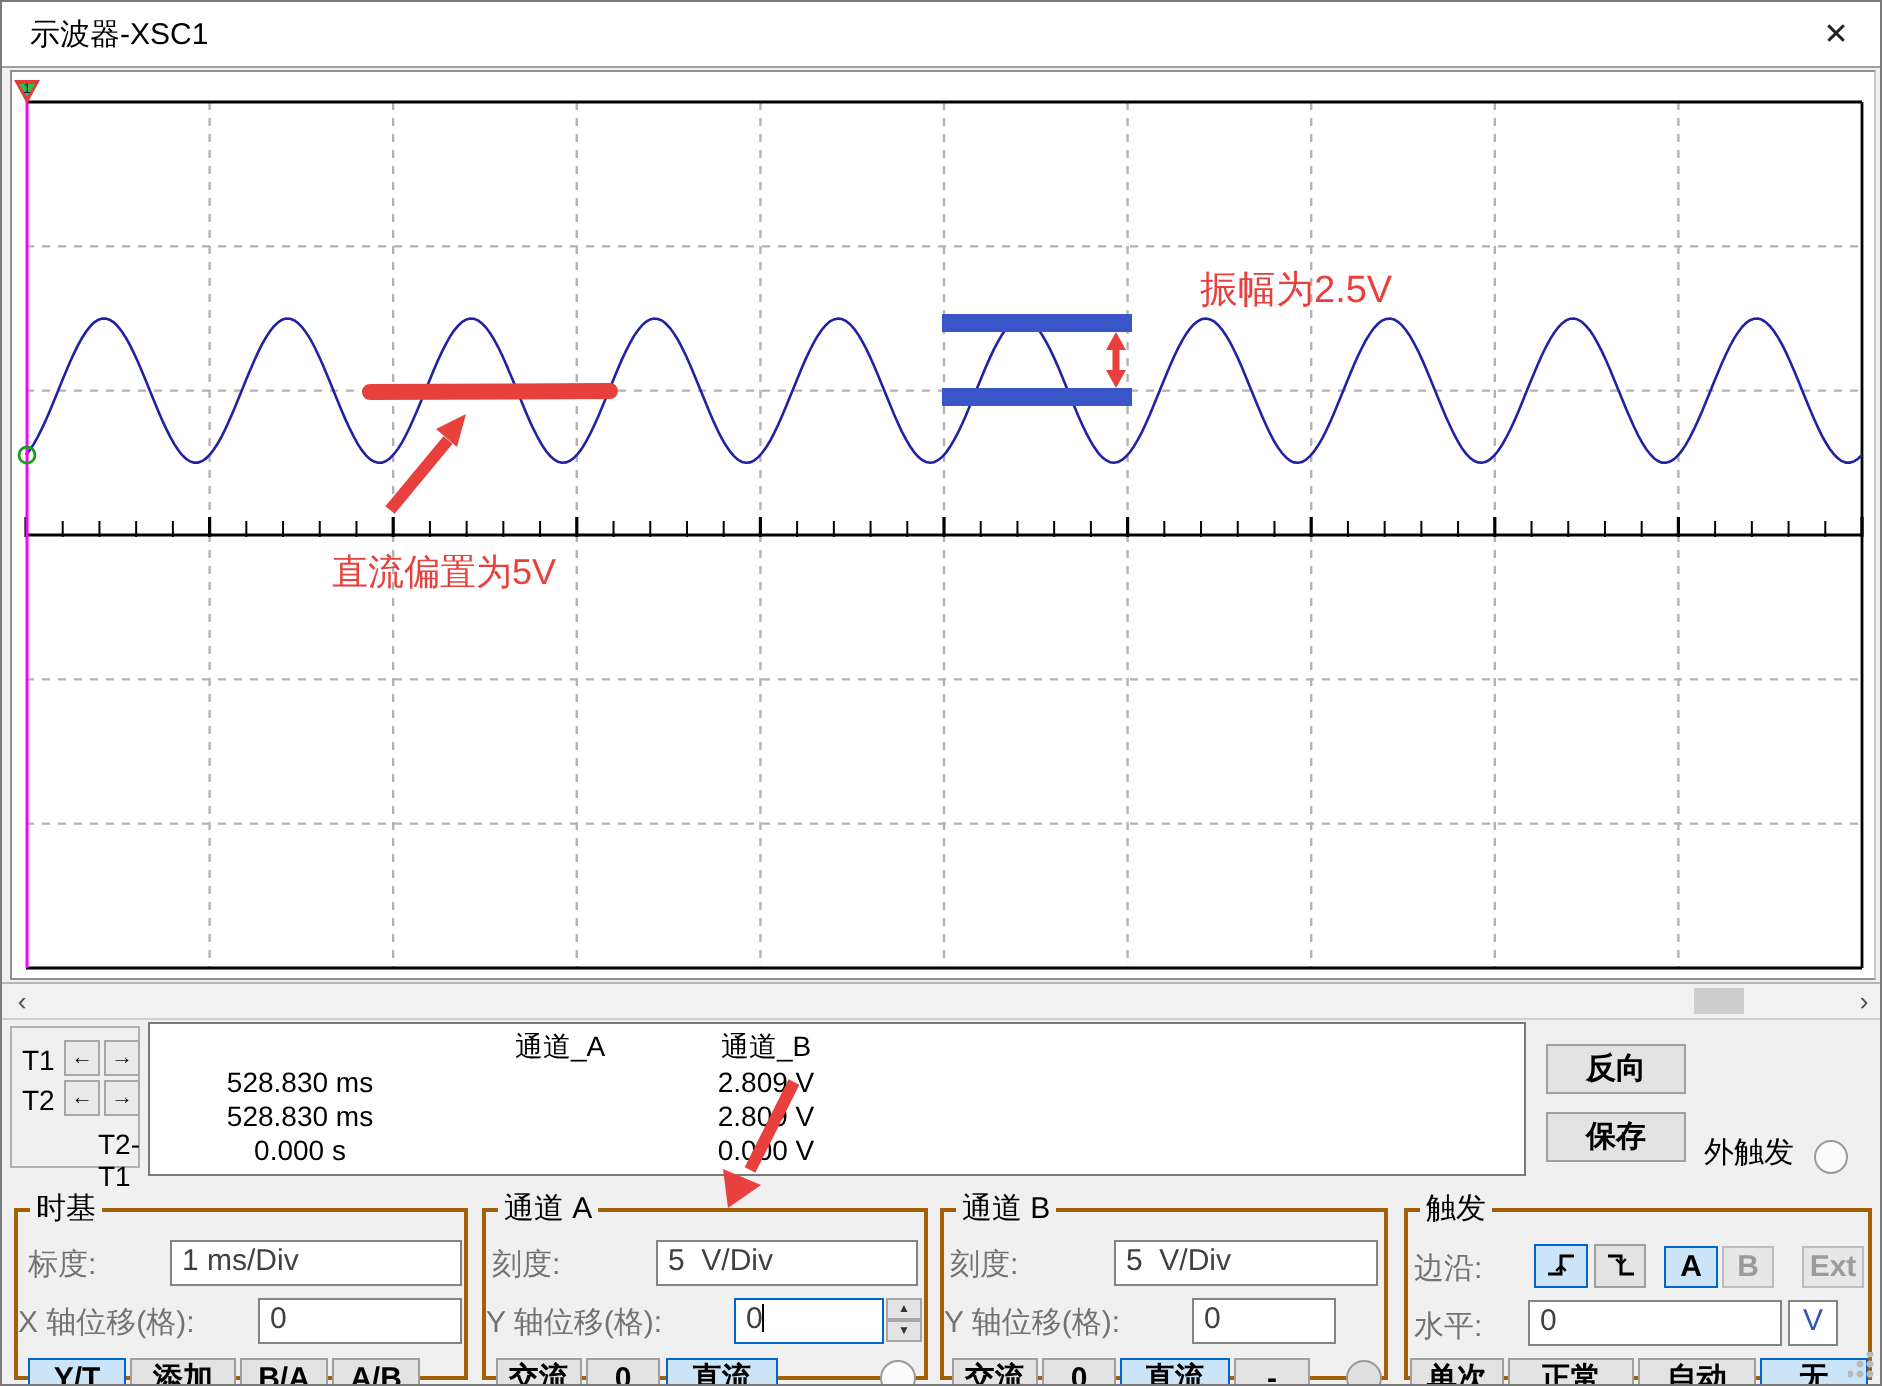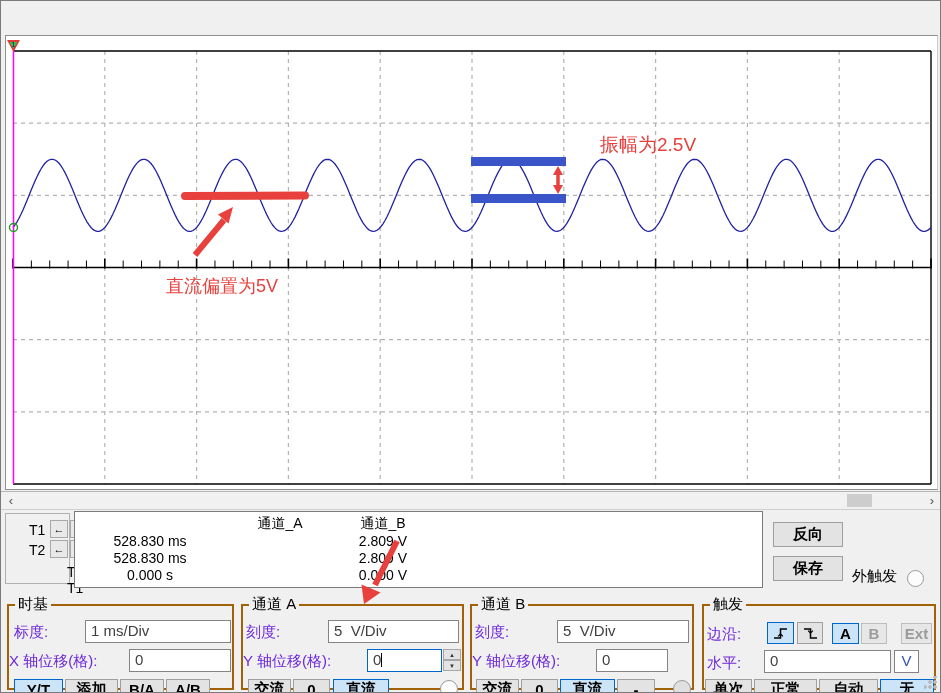--- a/index.html
+++ b/index.html
@@ -28,21 +28,21 @@
     border-top:1px solid #b5b5b5; border-bottom:1px solid #cfcfcf;
   }
   .sb-arrow { position:absolute; top:1px; font-size:13px; color:#505050; width:16px; text-align:center; line-height:16px; }
   .sb-left { left:2px; } .sb-right { right:2px; }
   .sb-thumb { position:absolute; left:846px; top:2px; width:25px; height:13px; background:#cdcdcd; }
 
   .cursor-panel {
     position:absolute; left:4px; top:512px; width:65px; height:71px;
     border:1px solid #b0b0b0; background:#f0f0f0;
   }
-  .crow { position:absolute; left:23px; height:18px; font-size:14px; color:#000; }
+  .crow { position:absolute; left:5px; height:18px; font-size:14px; color:#000; }
   .cbtn { position:absolute; width:18px; height:18px; background:#e9e9e9; border:1px solid #a8a8a8;
     font-size:11px; line-height:15px; text-align:center; padding:0; color:#000; }
 
   .meas-table {
     position:absolute; left:73px; top:510px; width:689px; height:77px; background:#ffffff;
     border:1px solid #7a7a7a;
   }
   .trow { position:absolute; left:0; width:100%; height:17px; font-size:14px; color:#000; }
   .tc { position:absolute; top:0; text-align:center; white-space:pre; }
   .tc1 { left:0;  width:150px; }
@@ -56,21 +56,21 @@
   .btn.sel { background:#cce4f7; border:1px solid #0066cc; }
   .btn.dis { color:#9b9b9b; background:#e7e7e7; border-color:#bdbdbd; }
   .side-btn { position:absolute; width:70px; height:25px; font-size:15px; }
   .ext-label { position:absolute; left:851px; top:566px; font-size:15px; color:#000; }
   .radio { border-radius:50%; border:1px solid #9a9a9a; background:#fcfcfc; position:absolute; }
 
   fieldset {
     position:absolute; top:594px; height:95px; border:2px solid #a16207; background:#f0f0f0;
   }
   legend { font-size:15px; color:#000; margin-left:6px; padding:0 3px; }
-  .lbl { position:absolute; font-size:15px; color:#6d28d9; white-space:nowrap; }
+  .lbl { position:absolute; font-size:15px; color:#737373; white-space:nowrap; }
   .field {
     position:absolute; background:#fff; border:1px solid #848484; font-size:15px; color:#404040;
     padding:1px 0 0 5px; white-space:pre; height:23px;
   }
   .field.focused { border:1px solid #0066cc; }
   .caret { display:inline-block; width:1px; height:14px; background:#000; vertical-align:-2px; }
   .gbtn { position:absolute; height:21px; }
   .spin { position:absolute; width:18px; height:23px; }
   .spin button { display:block; width:18px; height:11px; background:#e3e3e3; border:1px solid #a6a6a6;
     font-size:6px; line-height:8px; padding:0; color:#333; }
@@ -86,20 +86,24 @@
       radial-gradient(circle at 11px 1px,  #b9b9b9 1.5px, transparent 2px),
       radial-gradient(circle at 6px 6px,   #b9b9b9 1.5px, transparent 2px),
       radial-gradient(circle at 1px 11px,  #b9b9b9 1.5px, transparent 2px);
   }
 </style>
 </head>
 <body>
 
 <div class="window">
 
+  <div class="titlebar">
+    <span class="title">示波器-XSC1</span>
+    <span class="close">✕</span>
+  </div>
 
   <div class="scope">
     <svg id="scope-svg" width="931" height="453" viewBox="0 0 931 453">
       <g id="grid-layer">
           <line x1="98.8" y1="15" x2="98.8" y2="448" stroke="#b3b3b3" stroke-width="1.2" stroke-dasharray="4,4"></line>
           <line x1="190.6" y1="15" x2="190.6" y2="448" stroke="#b3b3b3" stroke-width="1.2" stroke-dasharray="4,4"></line>
           <line x1="282.4" y1="15" x2="282.4" y2="448" stroke="#b3b3b3" stroke-width="1.2" stroke-dasharray="4,4"></line>
           <line x1="374.2" y1="15" x2="374.2" y2="448" stroke="#b3b3b3" stroke-width="1.2" stroke-dasharray="4,4"></line>
           <line x1="466" y1="15" x2="466" y2="448" stroke="#b3b3b3" stroke-width="1.2" stroke-dasharray="4,4"></line>
           <line x1="557.8" y1="15" x2="557.8" y2="448" stroke="#b3b3b3" stroke-width="1.2" stroke-dasharray="4,4"></line>

